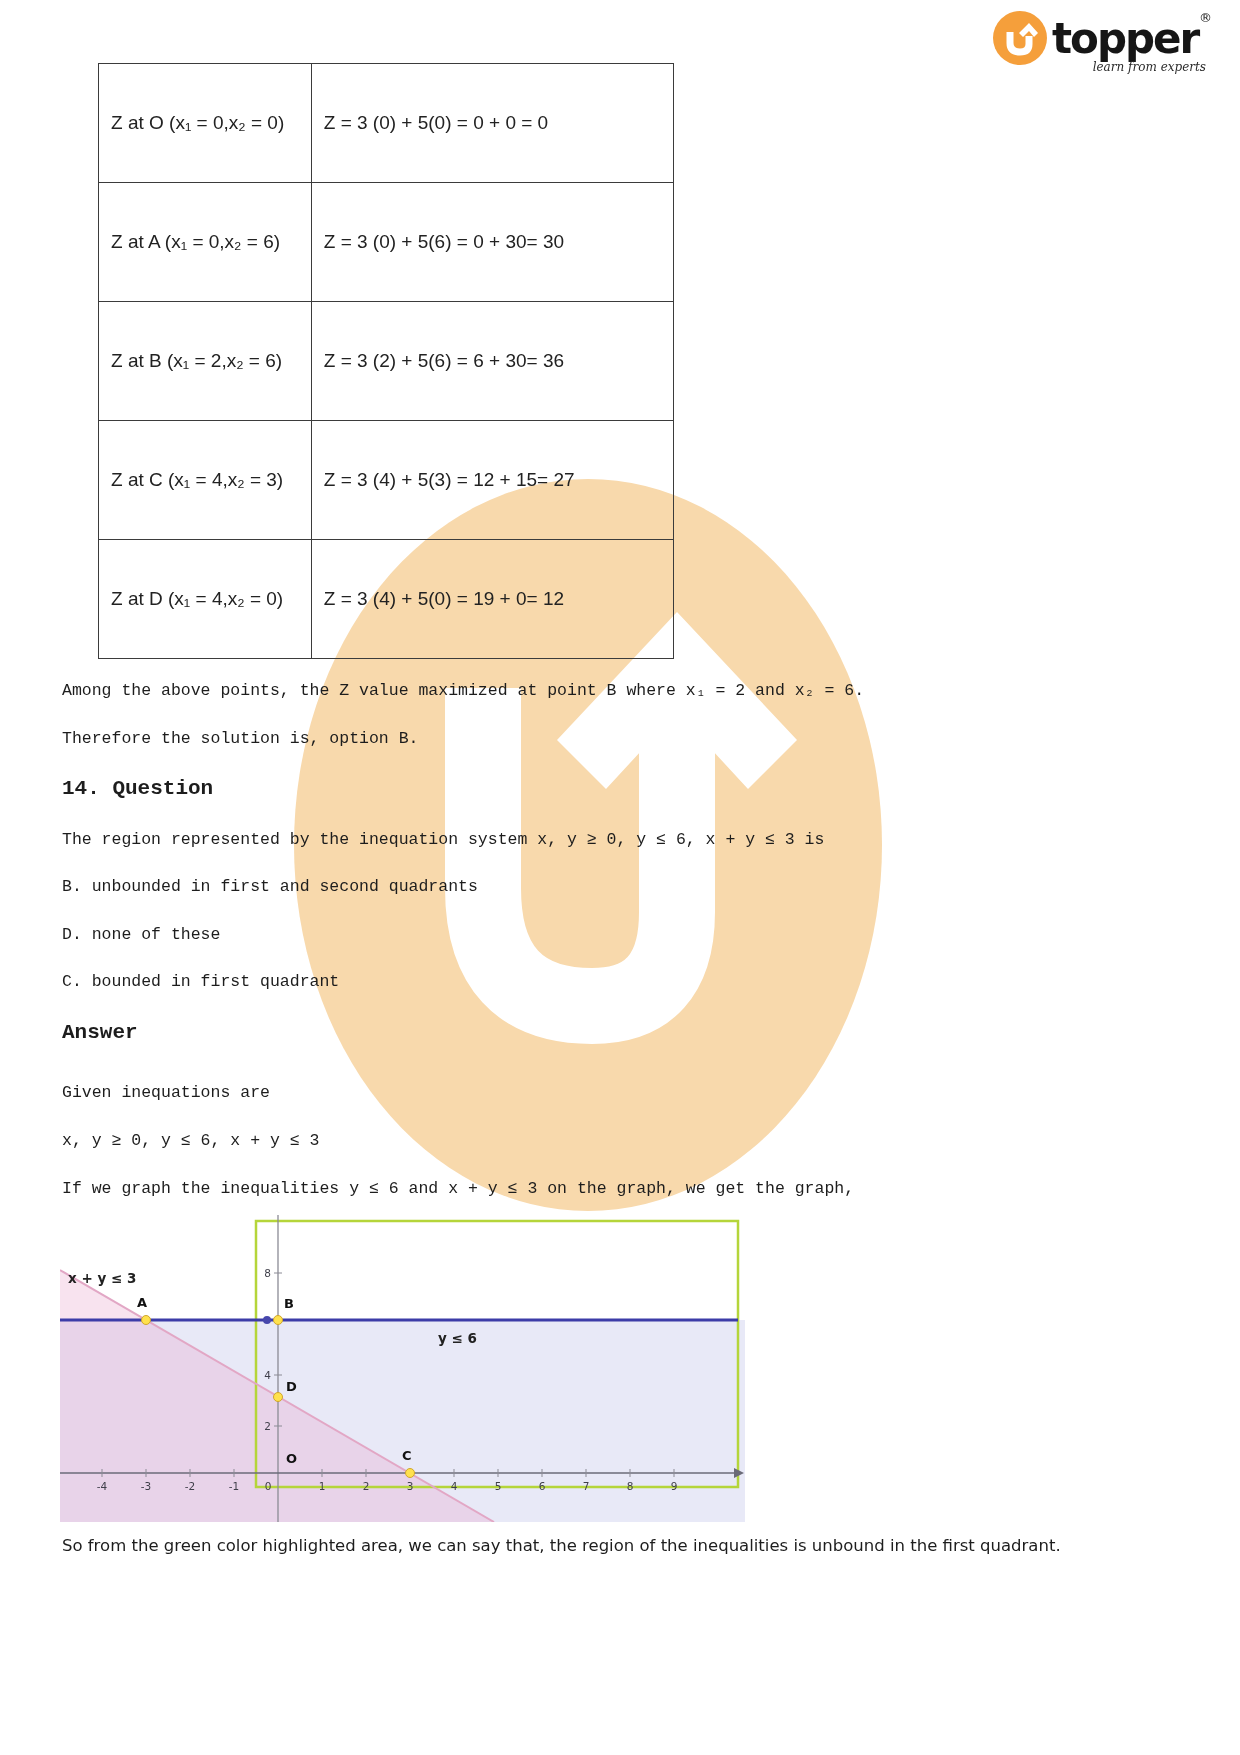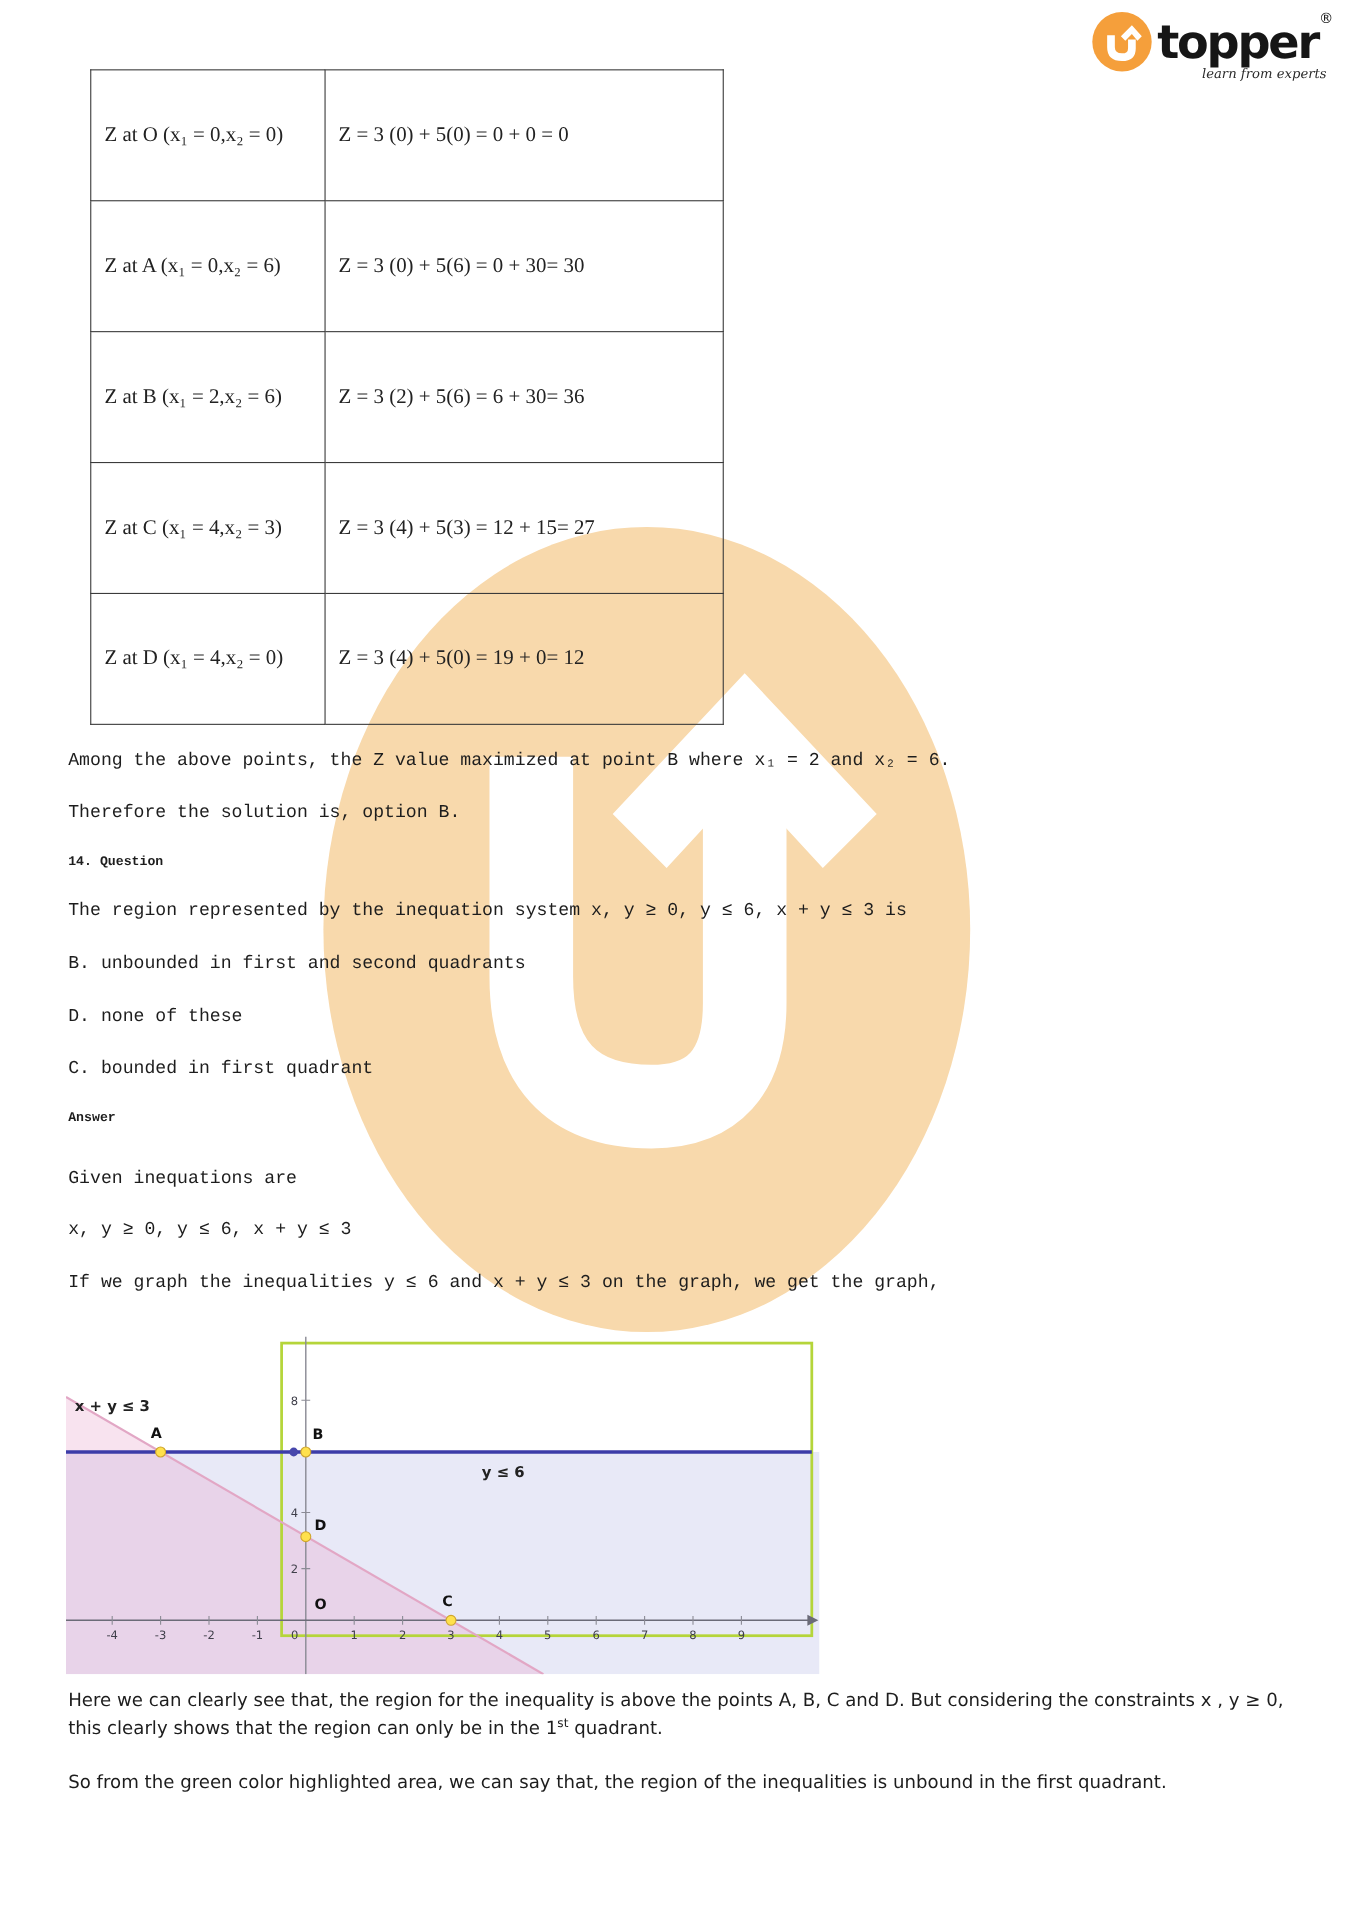--- a/index.html
+++ b/index.html
@@ -8,29 +8,29 @@
   
   .watermark{position:absolute;left:0;top:0;width:1240px;height:1755px;z-index:0;pointer-events:none;}
   
   .logo{position:absolute;right:28px;top:8px;z-index:2;width:220px;height:70px;}
   .logo svg{position:absolute;left:0;top:2px;}
   .brand{position:absolute;left:60px;top:6px;font-size:42px;font-weight:bold;color:#161616;letter-spacing:-2px;}
   .reg{position:absolute;right:0px;top:2px;font-size:13px;color:#161616;}
   .tagline{position:absolute;right:6px;top:52px;font-size:12px;font-style:italic;color:#2b2b2b;
            font-family:"DejaVu Serif","Liberation Serif",serif;}
   
-  table.ztable{position:absolute;left:82px;top:63px;width:576px;height:592px;z-index:1;
+  table.ztable{position:absolute;left:98px;top:63px;width:576px;height:592px;z-index:1;
                border-collapse:collapse;background:transparent;
-               font-family:Liberation Serif, serif;font-size:19px;color:#222;}
+               font-family:Liberation Sans, sans-serif;font-size:19px;color:#222;}
   table.ztable td{border:1.6px solid #3b3b3b;padding:0 10px 0 12px;vertical-align:middle;height:118px;}
   td.c1{width:37%;}
   
   .textcol{position:absolute;left:62px;top:681px;width:1125px;z-index:1;font-family:Liberation Mono, monospace;}
   .textcol p{margin:0 0 27px 0;font-size:16.5px;line-height:1.25;}
-  .textcol p.hdr{font-weight:bold;font-size:12px;}
+  .textcol p.hdr{font-weight:bold;font-size:21px;}
   .gap{margin-top:37px !important;}
   .bottomcol{position:absolute;left:62px;top:1534px;width:1128px;z-index:1;}
   .bottomcol p{margin:0 0 24px 0;font-size:16.5px;line-height:1.5;}
   sup{font-size:11px;}
   
   .graph{position:absolute;left:60px;top:1215px;width:685px;height:307px;background:#fff;z-index:1;}
 </style>
 </head>
 <body>
 
@@ -166,17 +166,16 @@
         <text x="226" y="176">D</text>
         <text x="226" y="248">O</text>
       </g>
 
       <text x="8" y="68" font-size="13.5" font-weight="bold" fill="#222222" font-family="DejaVu Sans, sans-serif">x + y ≤ 3</text>
       <text x="378" y="128" font-size="13.5" font-weight="bold" fill="#222222" font-family="DejaVu Sans, sans-serif">y ≤ 6</text>
     </svg>
   </div>
 
   <div class="bottomcol">
-    <p><span>Here we can clearly see that, the region for the inequality is above the points A, B, C and D. But considering the constraints x , y ≥ 0, this clearly shows that the region can only be in the 1</span><sup>st</sup><span> quadrant.</span></p>
     <p>So from the green color highlighted area, we can say that, the region of the inequalities is unbound in the first quadrant.</p>
   </div>
 
 </div>
 
 </body></html>

